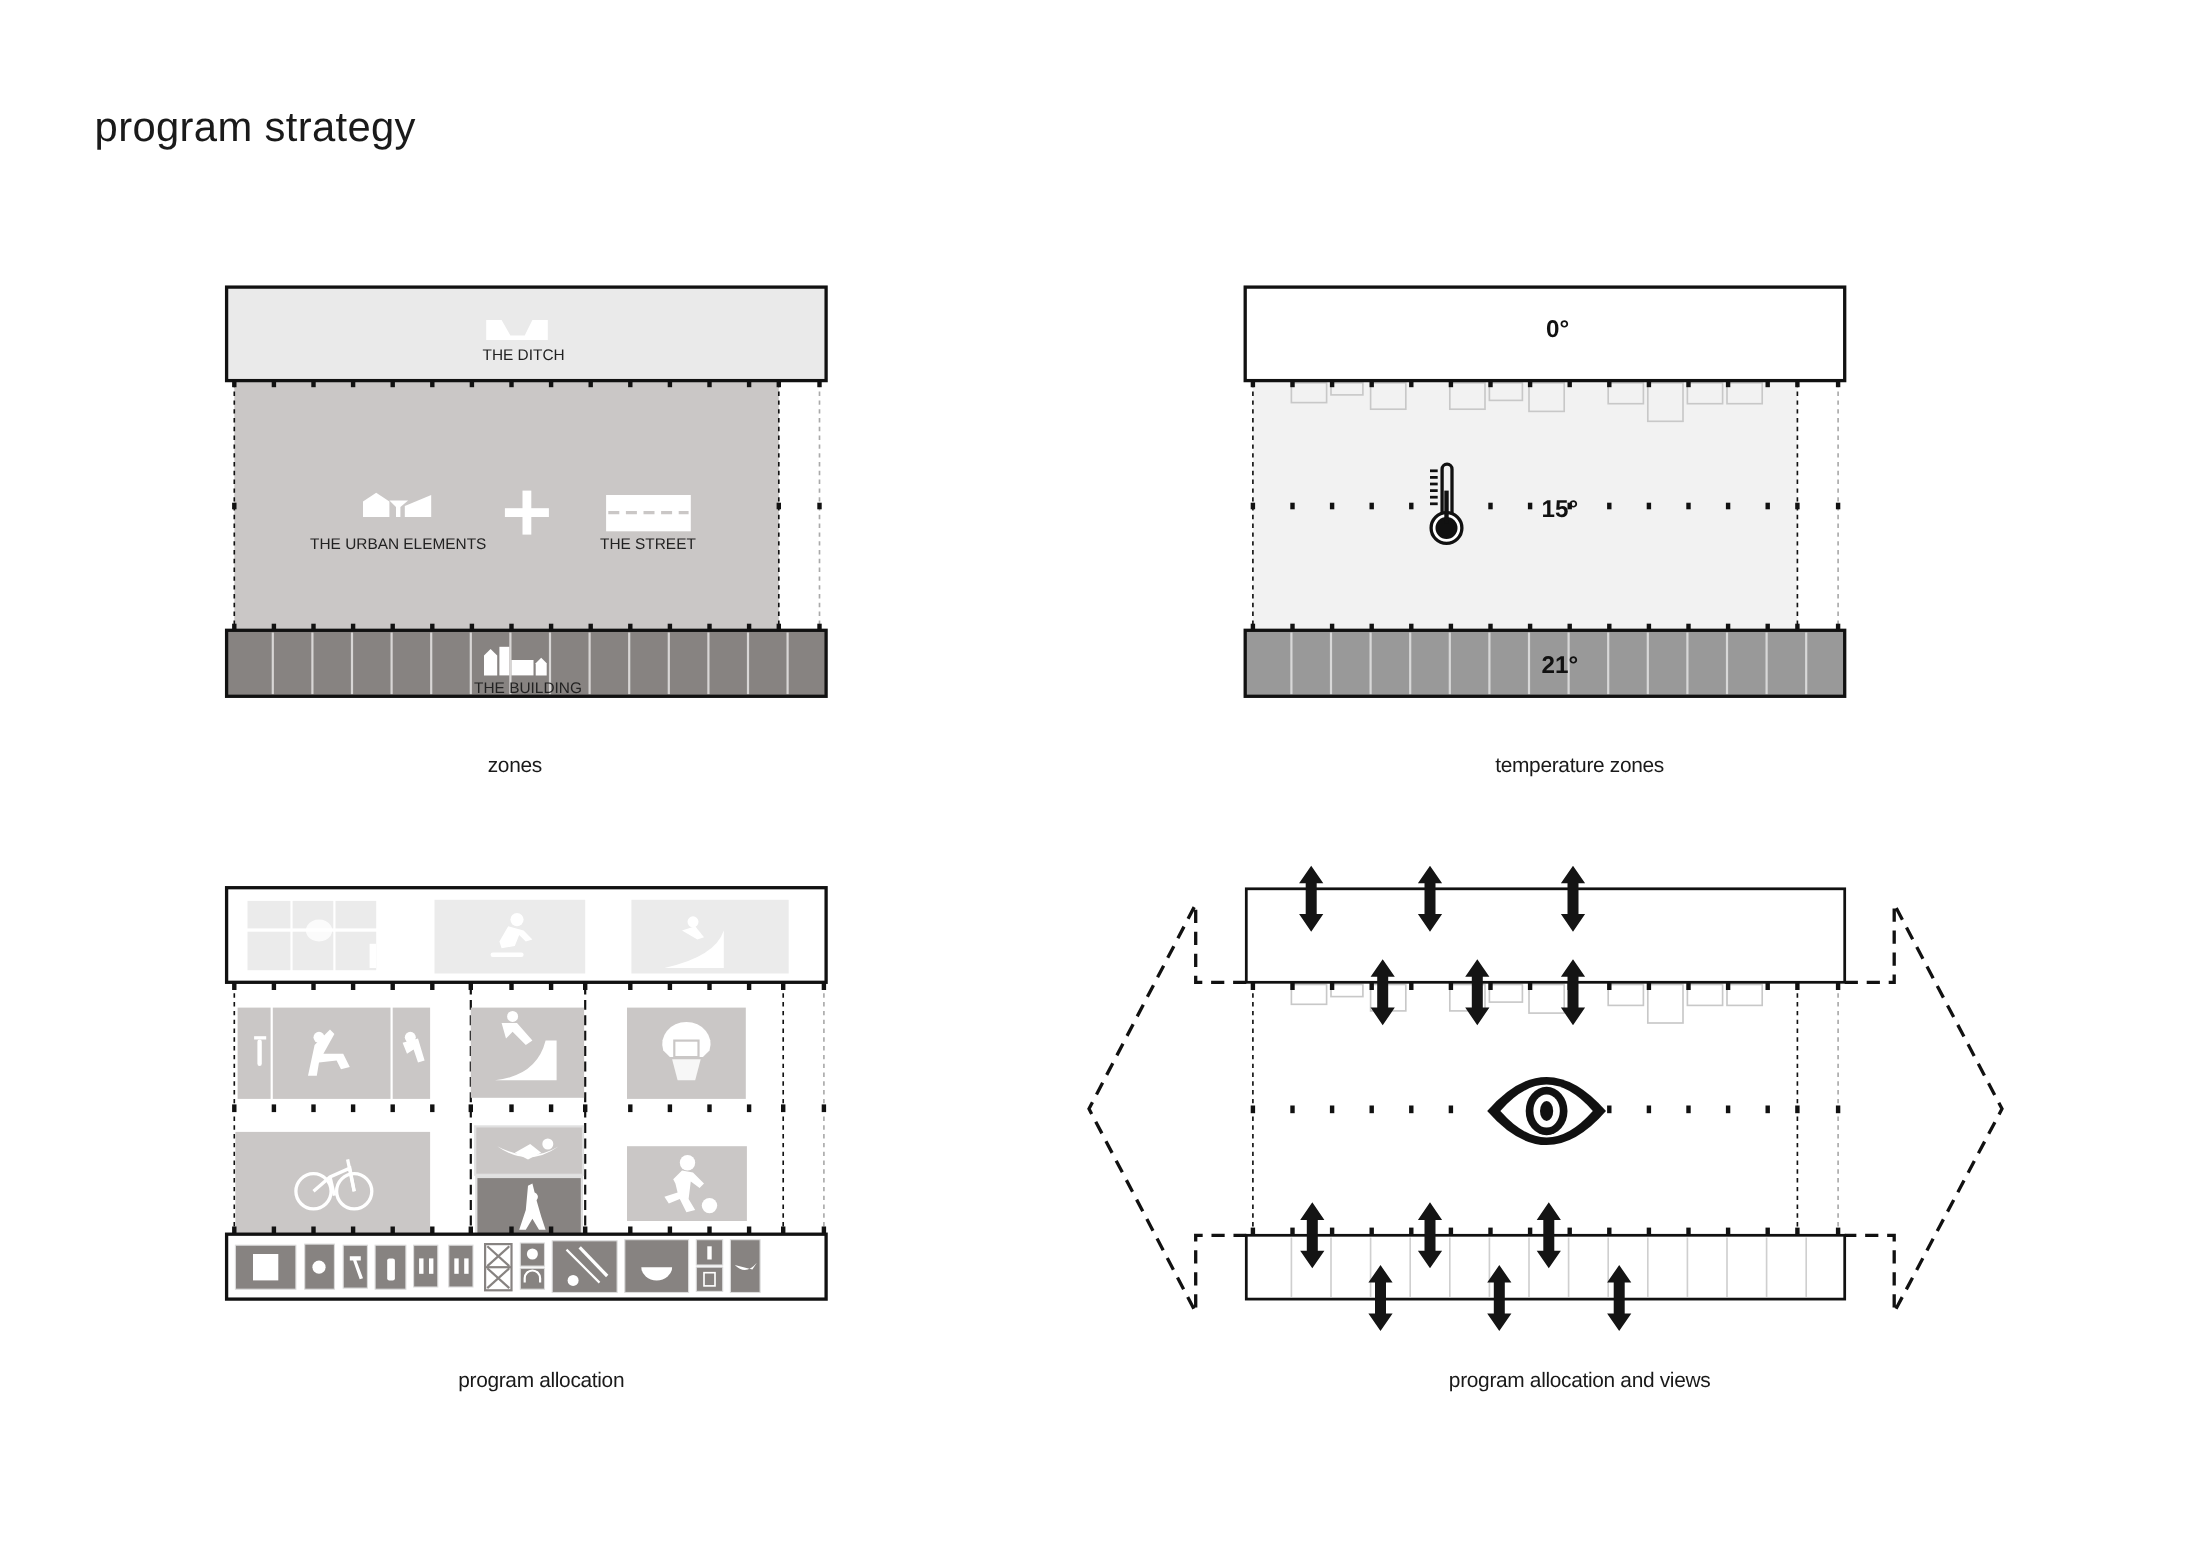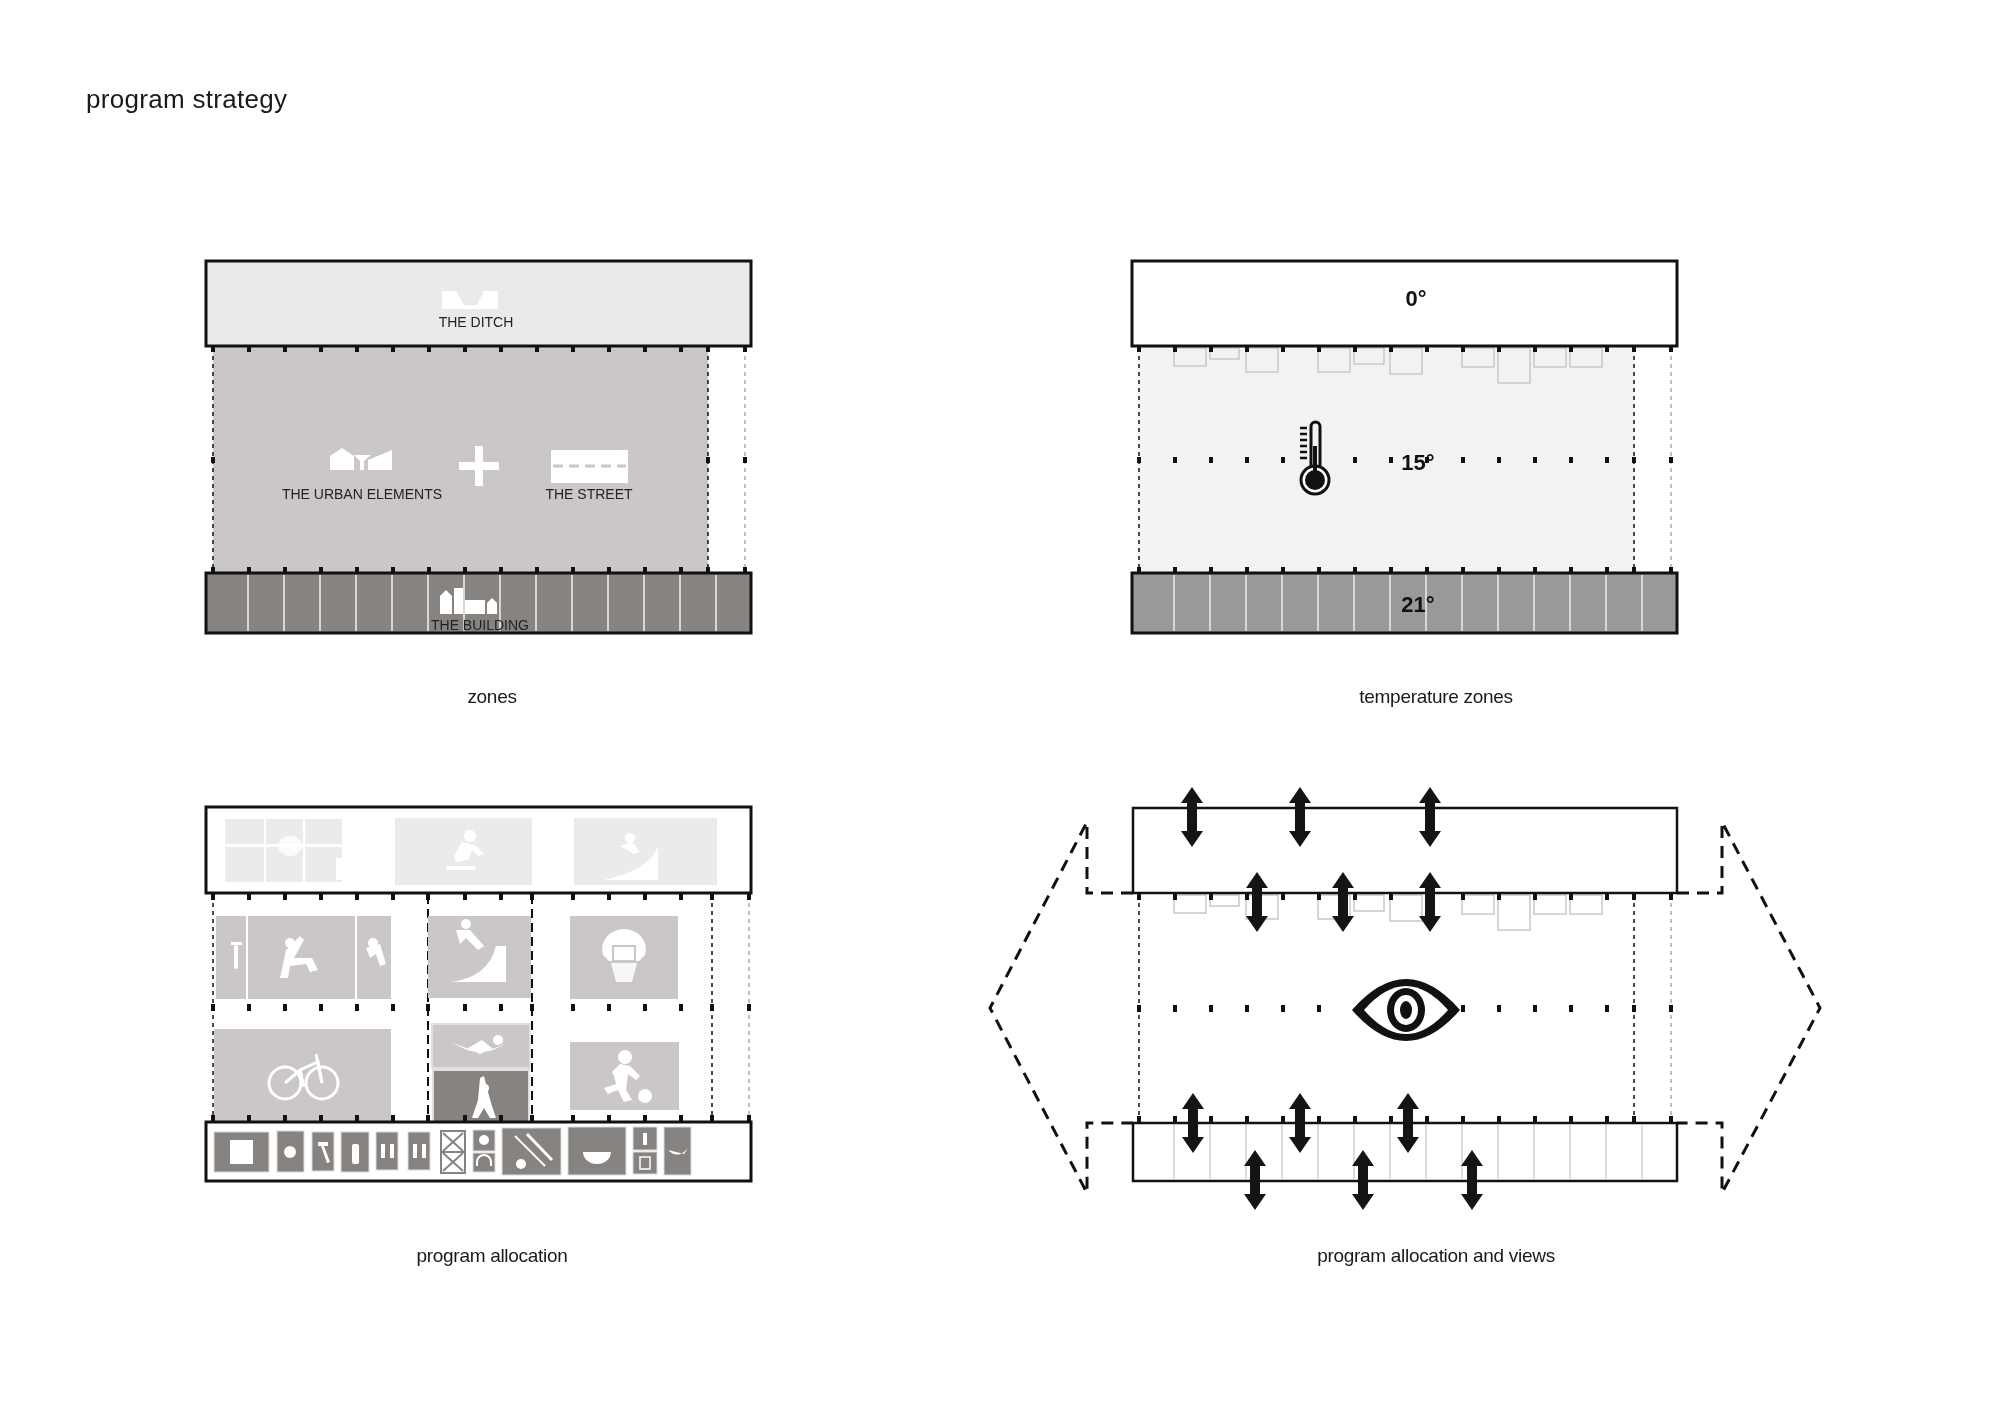--- a/index.html
+++ b/index.html
@@ -1,17 +1,17 @@
 <!DOCTYPE html>
 <html><head>
 <meta charset="utf-8">
 <style>
   html,body{margin:0;padding:0;background:#fff;}
   body{width:2000px;height:1414px;position:relative;overflow:hidden;font-family:"Liberation Sans",sans-serif;color:#1a1a1a;}
-  .title{position:absolute;left:86px;top:84px;font-size:26px;font-weight:400;letter-spacing:0.3px;}
+  .title{position:absolute;left:86px;top:95px;font-size:38px;font-weight:400;letter-spacing:0.3px;}
   .caption{position:absolute;font-size:19px;transform:translateX(-50%);white-space:nowrap;letter-spacing:-0.3px;}
   svg{position:absolute;left:0;top:0;}
   .lbl{font-family:"Liberation Sans",sans-serif;}
 </style>
 </head>
 <body>
 
 <div class="title">program strategy</div>
 
 <svg width="2000" height="1414" viewBox="0 0 2000 1414">
@@ -501,16 +501,16 @@
       <use href="#dbl-arrow" x="1193" y="1123"></use>
       <use href="#dbl-arrow" x="1300" y="1123"></use>
       <use href="#dbl-arrow" x="1408" y="1123"></use>
       <use href="#dbl-arrow" x="1255" y="1180"></use>
       <use href="#dbl-arrow" x="1363" y="1180"></use>
       <use href="#dbl-arrow" x="1472" y="1180"></use>
     </g>
   </g>
 </svg>
 
-<div class="caption" style="left:492px;top:686px;">zones</div>
+<div class="caption" style="left:468px;top:686px;">zones</div>
 <div class="caption" style="left:1436px;top:686px;">temperature zones</div>
 <div class="caption" style="left:492px;top:1245px;">program allocation</div>
 <div class="caption" style="left:1436px;top:1245px;">program allocation and views</div>
 
 </body></html>

